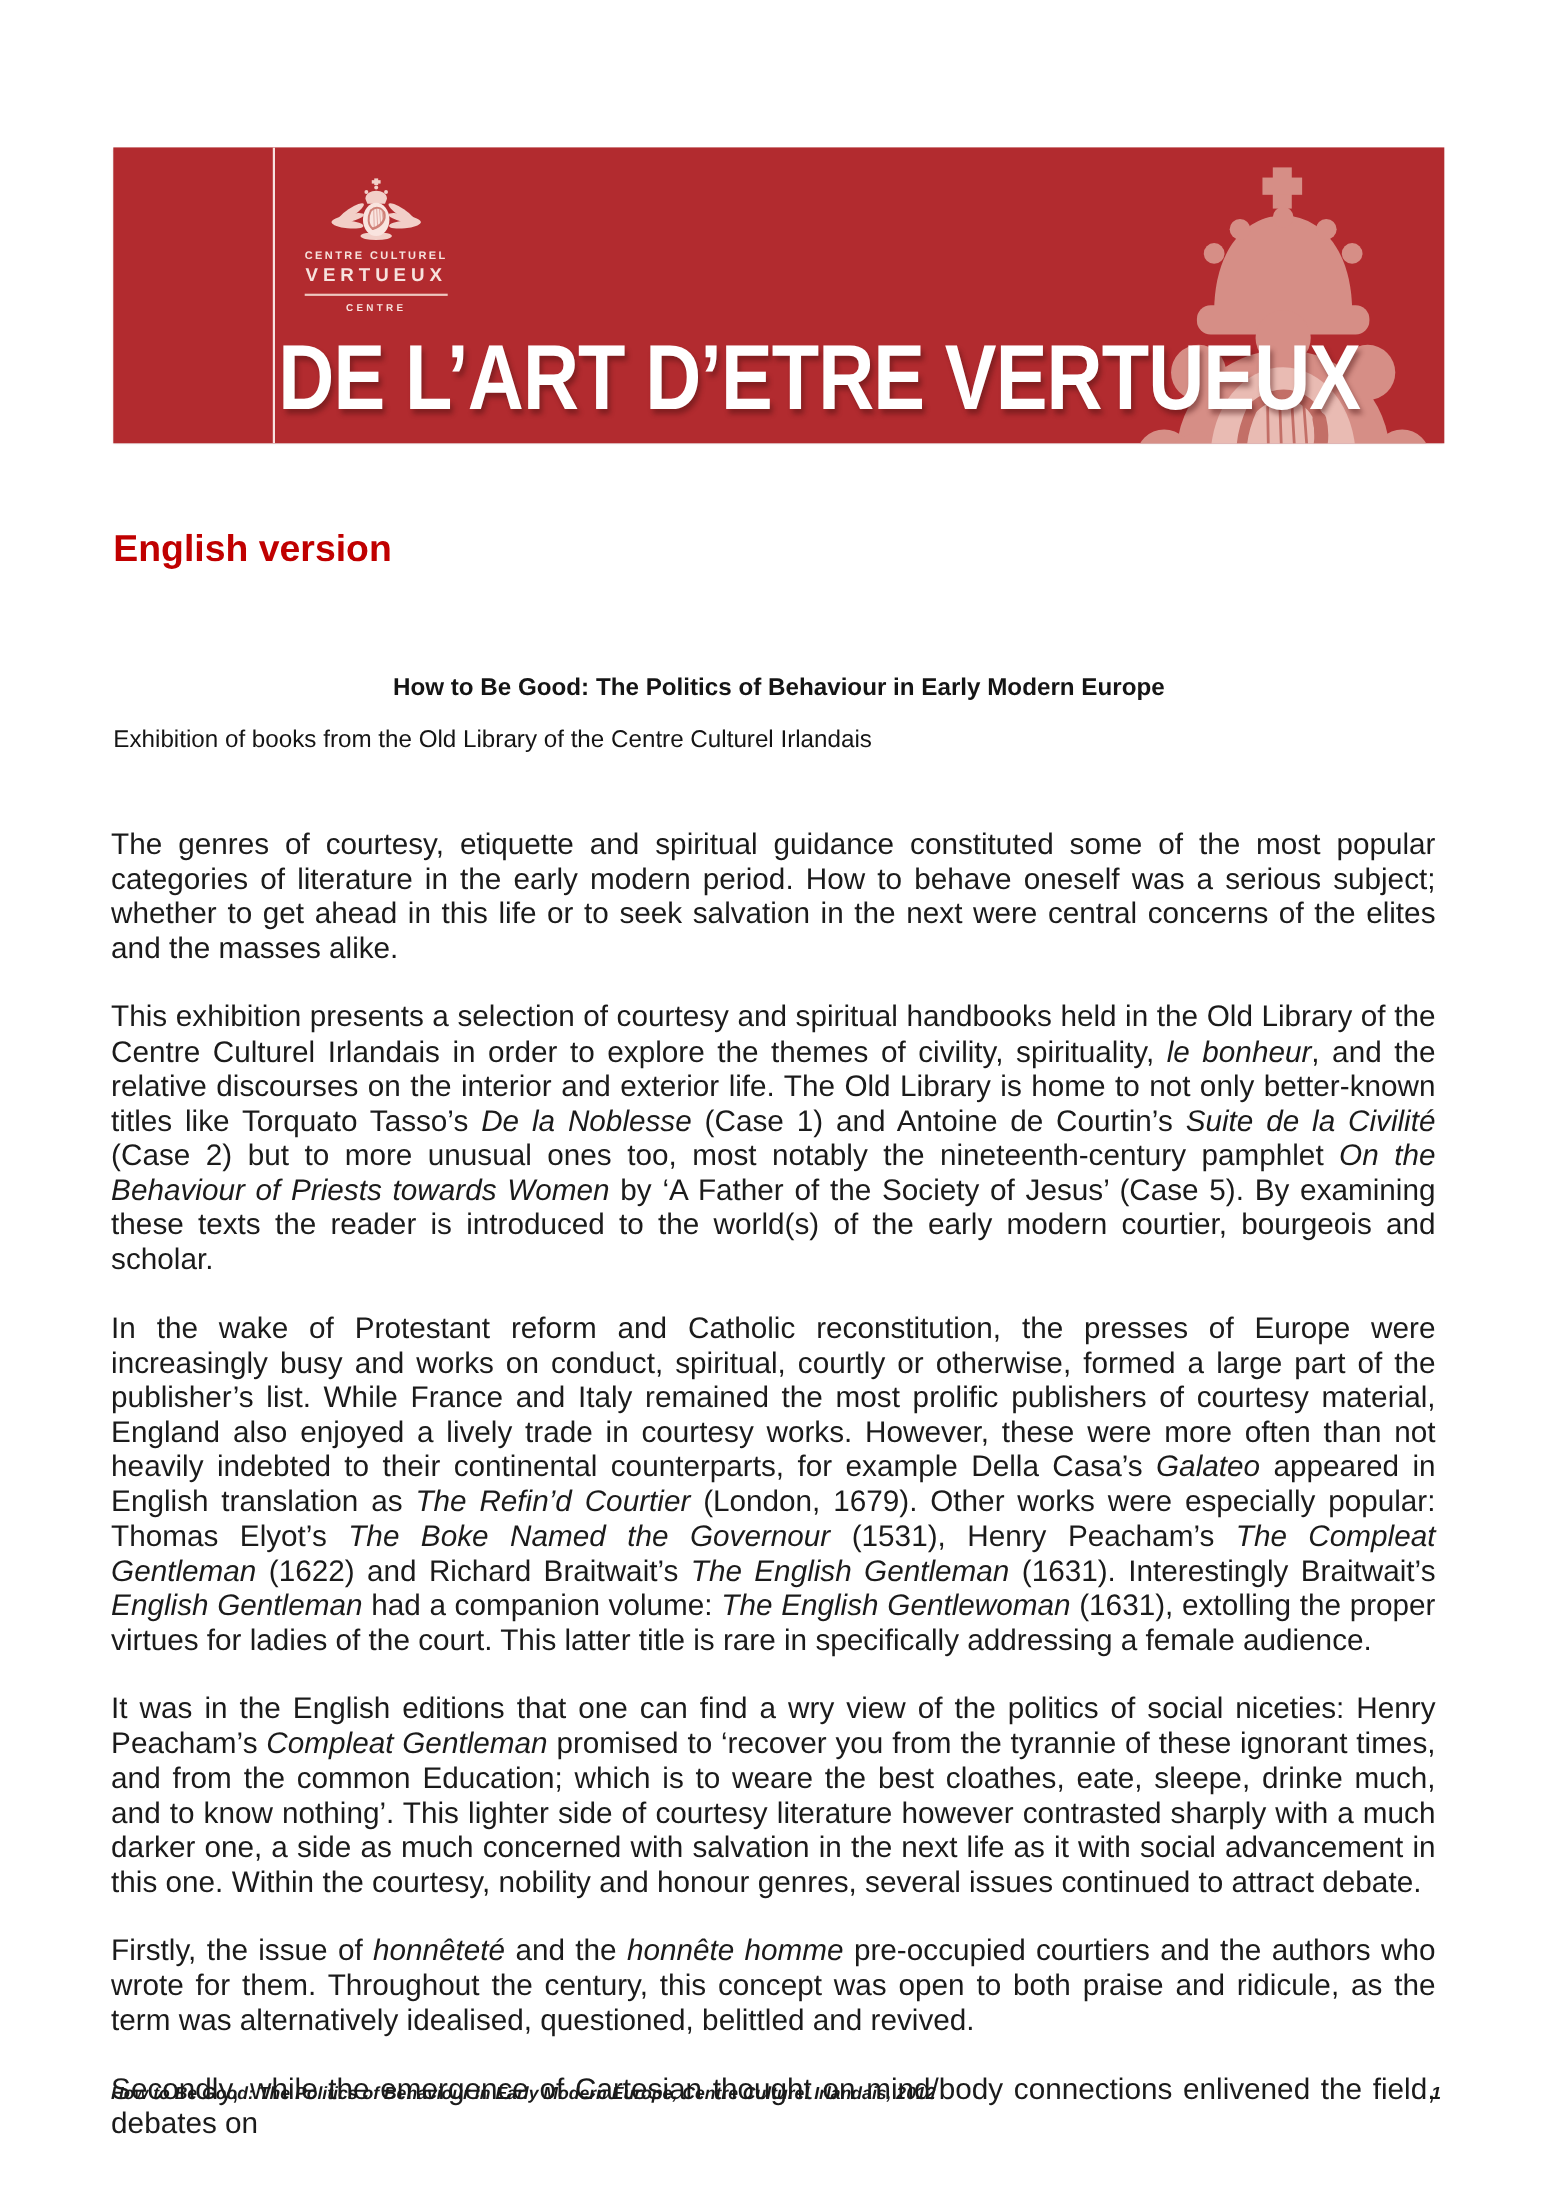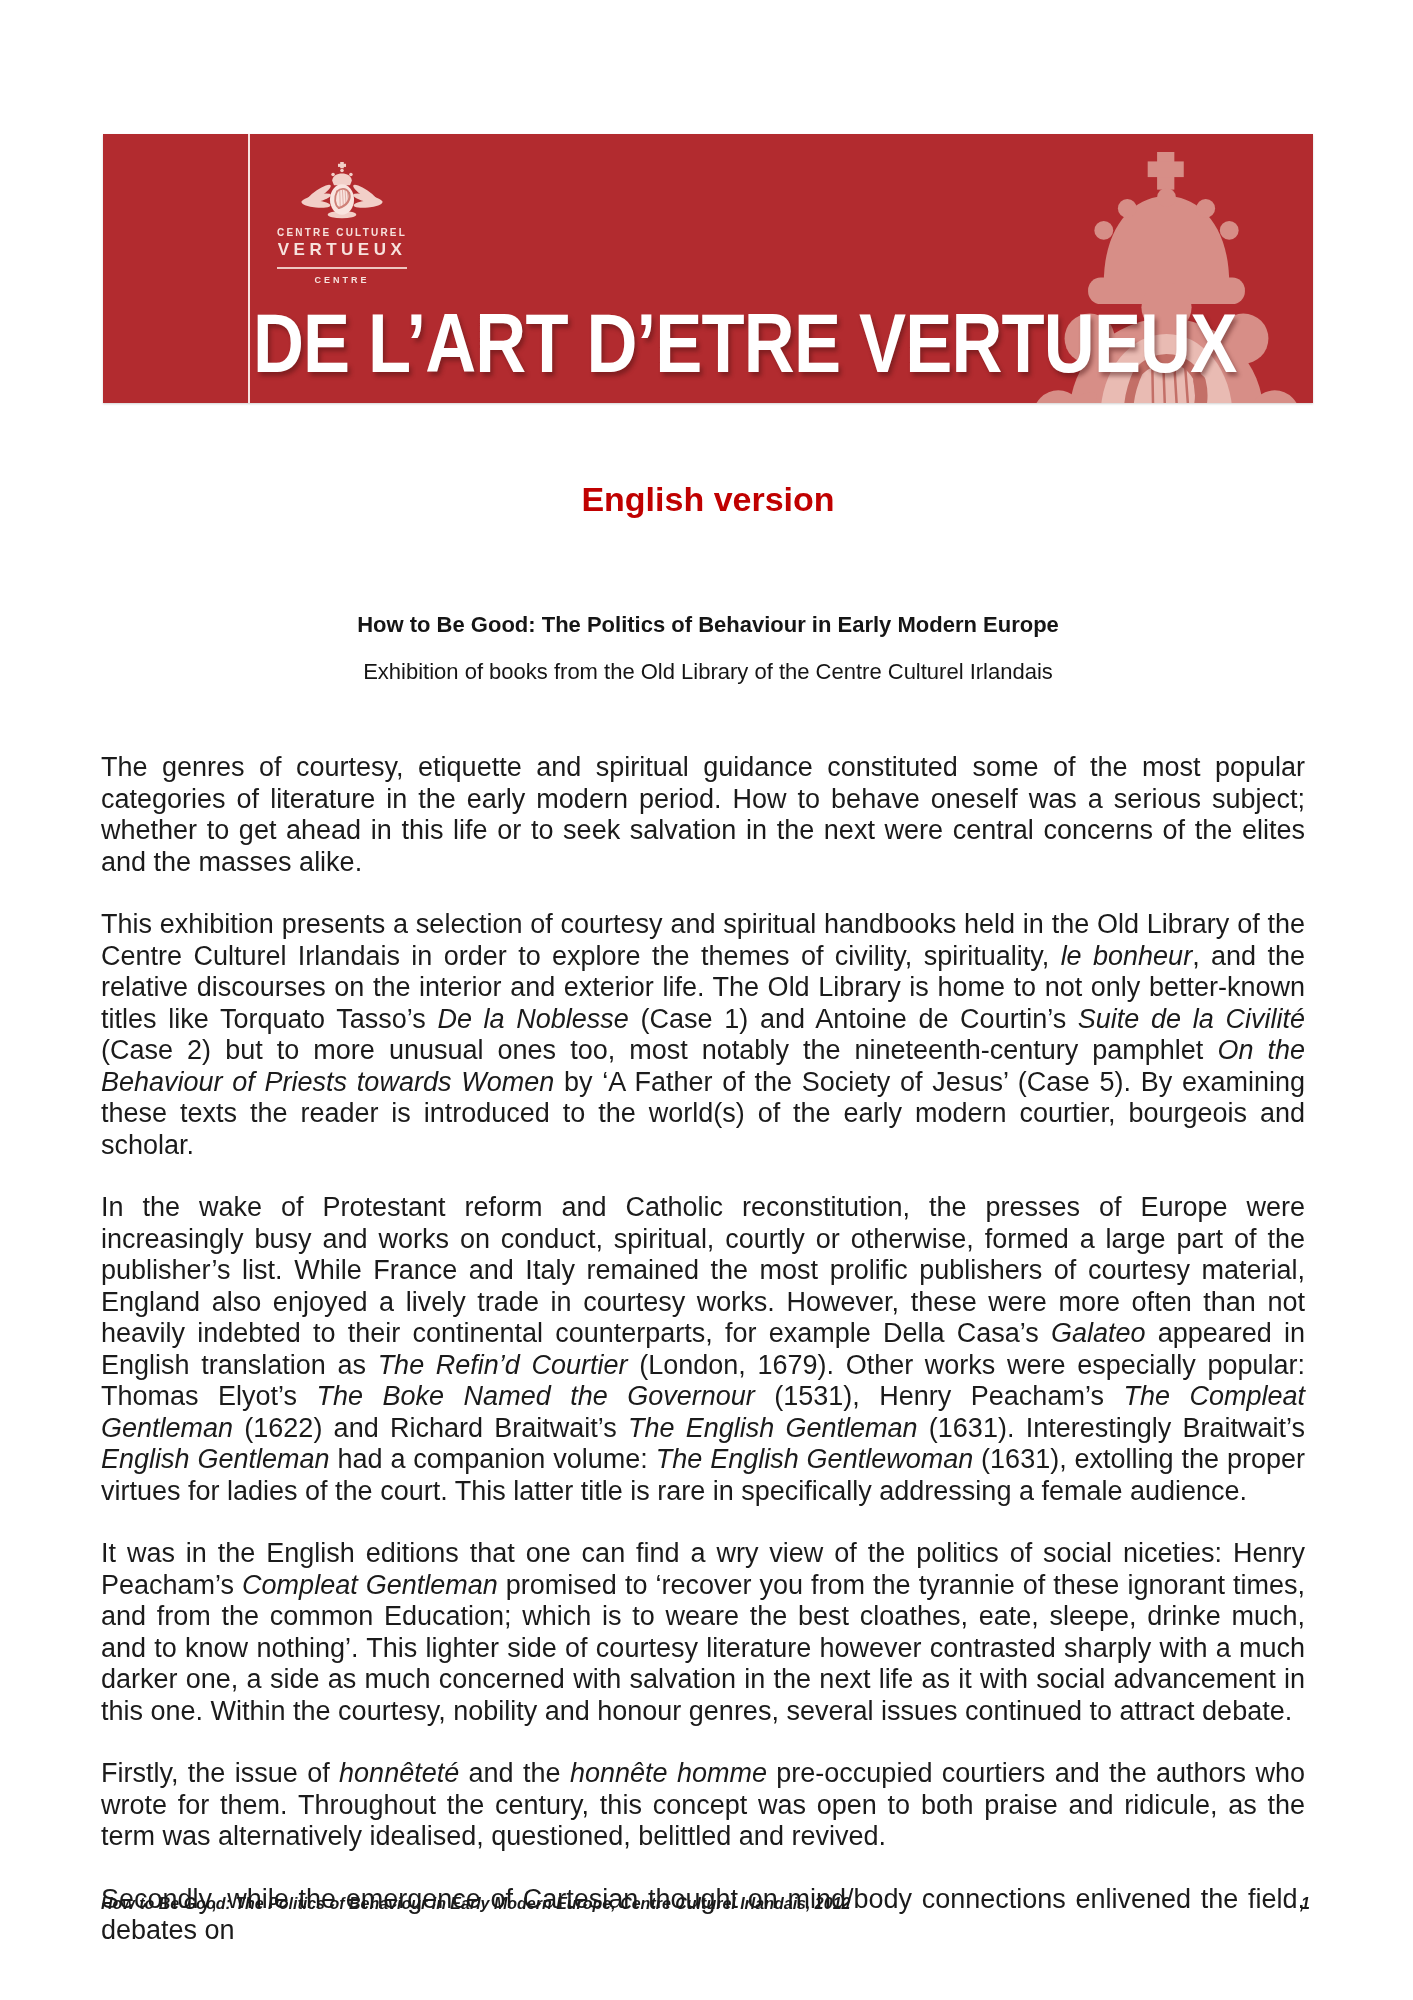--- a/index.html
+++ b/index.html
@@ -39,30 +39,30 @@
     position:absolute; left:150px; top:167px;
     font-size:84px; line-height:84px; font-weight:700; color:#ffffff;
     white-space:nowrap; letter-spacing:-1px;
     transform:scaleX(0.84); transform-origin:left top;
     text-shadow:3px 4px 5px rgba(70,15,15,0.45);
   }
 
   
   .heading-english {
     position:absolute; left:103px; top:477px; width:1210px;
-    text-align:center; font-size:34px; line-height:44px; font-weight:700;
+    text-align:left; font-size:34px; line-height:44px; font-weight:700;
     color:var(--accent-red,#c00000);
   }
   .subtitle-bold {
     position:absolute; left:103px; top:609px; width:1210px;
     text-align:center; font-size:22px; line-height:32px; font-weight:700; color:#151515;
   }
   .subtitle-reg {
     position:absolute; left:103px; top:656px; width:1210px;
-    text-align:center; font-size:22px; line-height:32px; font-weight:400; color:#151515;
+    font-size:22px; line-height:32px; font-weight:400; color:#151515;
   }
 
   
   .body-text {
     position:absolute; left:101px; top:752px; width:1204px;
     font-size:27px; line-height:31.5px; color:var(--body-text,#1b1b1b);
     text-align:justify;
   }
   .body-text p { margin:0 0 31px 0; }
   .body-text p:last-child { margin-bottom:0; }

